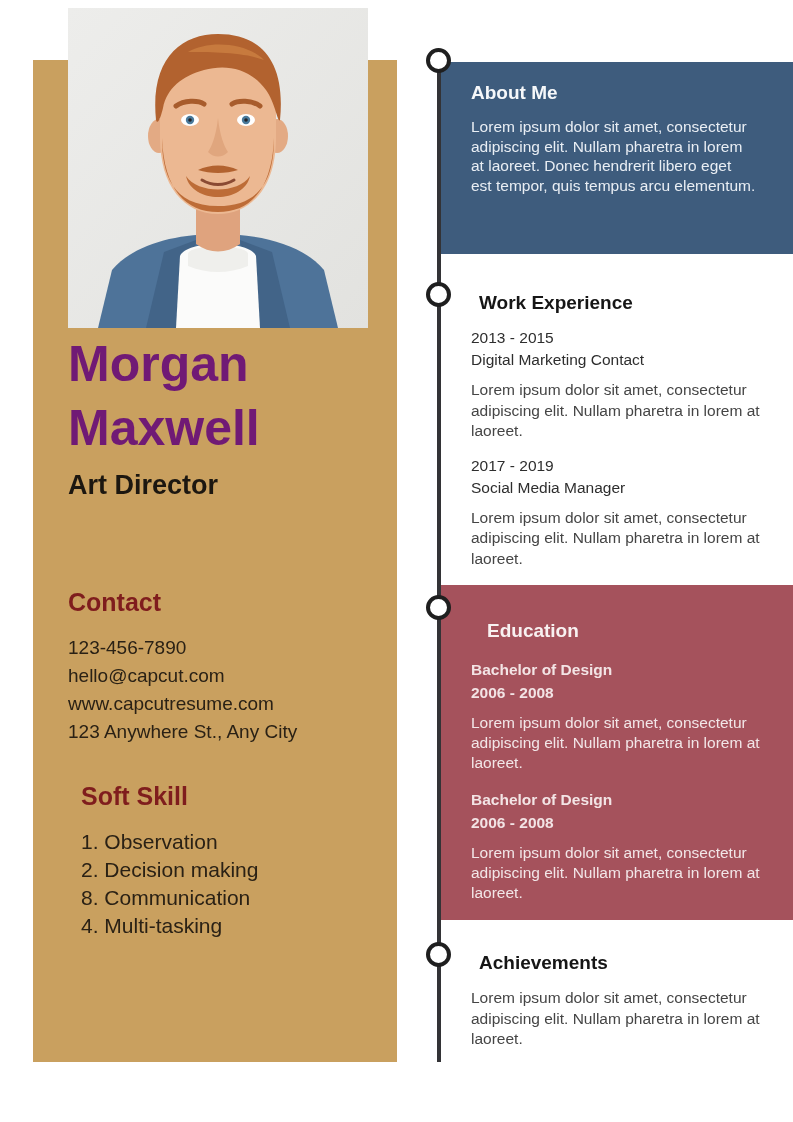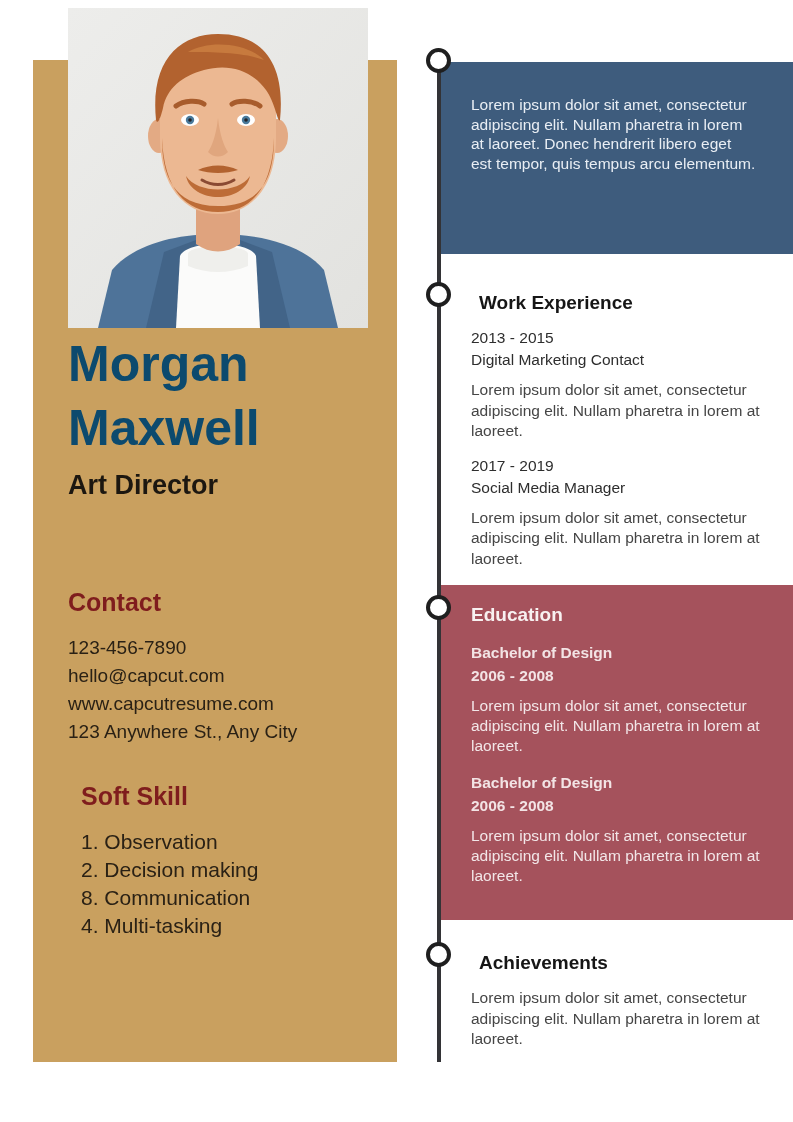--- a/index.html
+++ b/index.html
@@ -15,21 +15,21 @@
     position:absolute;left:33px;top:60px;width:364px;height:1002px;
     background:#c9a05f;z-index:1;
   }
   .photo{
     position:absolute;left:68px;top:8px;width:300px;height:320px;
     z-index:3;overflow:hidden;background:#e9e9e7;
   }
   .photo svg{display:block;width:100%;height:100%;}
   .name{
     position:absolute;left:35px;top:272px;width:300px;
-    font-size:50px;font-weight:700;color:#0c4a6e;line-height:64px;
+    font-size:50px;font-weight:700;color:#701a75;line-height:64px;
     letter-spacing:0px;
   }
   .job-title{
     position:absolute;left:35px;top:410px;
     font-size:27px;font-weight:700;color:#1c1710;
   }
   .side-heading{
     font-size:25px;font-weight:700;color:#7f1d1d;margin:0;
   }
   .contact-block{position:absolute;left:35px;top:528px;width:300px;}
@@ -57,21 +57,21 @@
   .about-body{margin-top:13px;font-size:15.5px;line-height:19.5px;color:#e9eef4;max-width:285px;}
   .we-section{position:absolute;left:471px;top:284px;width:314px;}
   .right-heading{margin:8px;font-size:19px;font-weight:700;color:#161616;}
   .we-entry{margin-top:13px;}
   .we-meta{font-size:15.5px;line-height:22px;color:#2e2e2e;}
   .we-desc{margin-top:9px;font-size:15.5px;line-height:20.5px;color:#454545;}
   .edu-box{
     position:absolute;left:441px;top:585px;width:352px;height:335px;
     background:#a5525c;box-sizing:border-box;padding:19px 30px 0 30px;z-index:1;
   }
-  .edu-box h2{margin:0;font-size:19px;font-weight:700;color:#f8f1f1;}
+  .edu-box h2{margin:16px;font-size:19px;font-weight:700;color:#f8f1f1;}
   .edu-entry{margin-top:15px;}
   .edu-meta{font-size:15.5px;font-weight:700;line-height:23px;color:#f3e4e5;}
   .edu-desc{margin-top:9px;font-size:15.5px;line-height:20px;color:rgba(255,255,255,0.86);max-width:295px;}
   .ach-section{position:absolute;left:471px;top:944px;width:314px;}
   .ach-body{margin-top:14px;font-size:15.5px;line-height:20.5px;color:#454545;}
 </style>
 </head>
 <body>
 
 <div class="page">
@@ -152,20 +152,21 @@
     </svg>
   </div>
 
   <div class="timeline-line"></div>
   <div class="tl-circle c1"></div>
   <div class="tl-circle c2"></div>
   <div class="tl-circle c3"></div>
   <div class="tl-circle c4"></div>
 
   <div class="about-box">
+    <h2>About Me</h2>
     <div class="about-body">Lorem ipsum dolor sit amet, consectetur adipiscing elit. Nullam pharetra in lorem at laoreet. Donec hendrerit libero eget est tempor, quis tempus arcu elementum.</div>
   </div>
 
   <div class="we-section">
     <h2 class="right-heading">Work Experience</h2>
     <div class="we-entry">
       <div class="we-meta">
         <div>2013 - 2015</div>
         <div>Digital Marketing Contact</div>
       </div>

